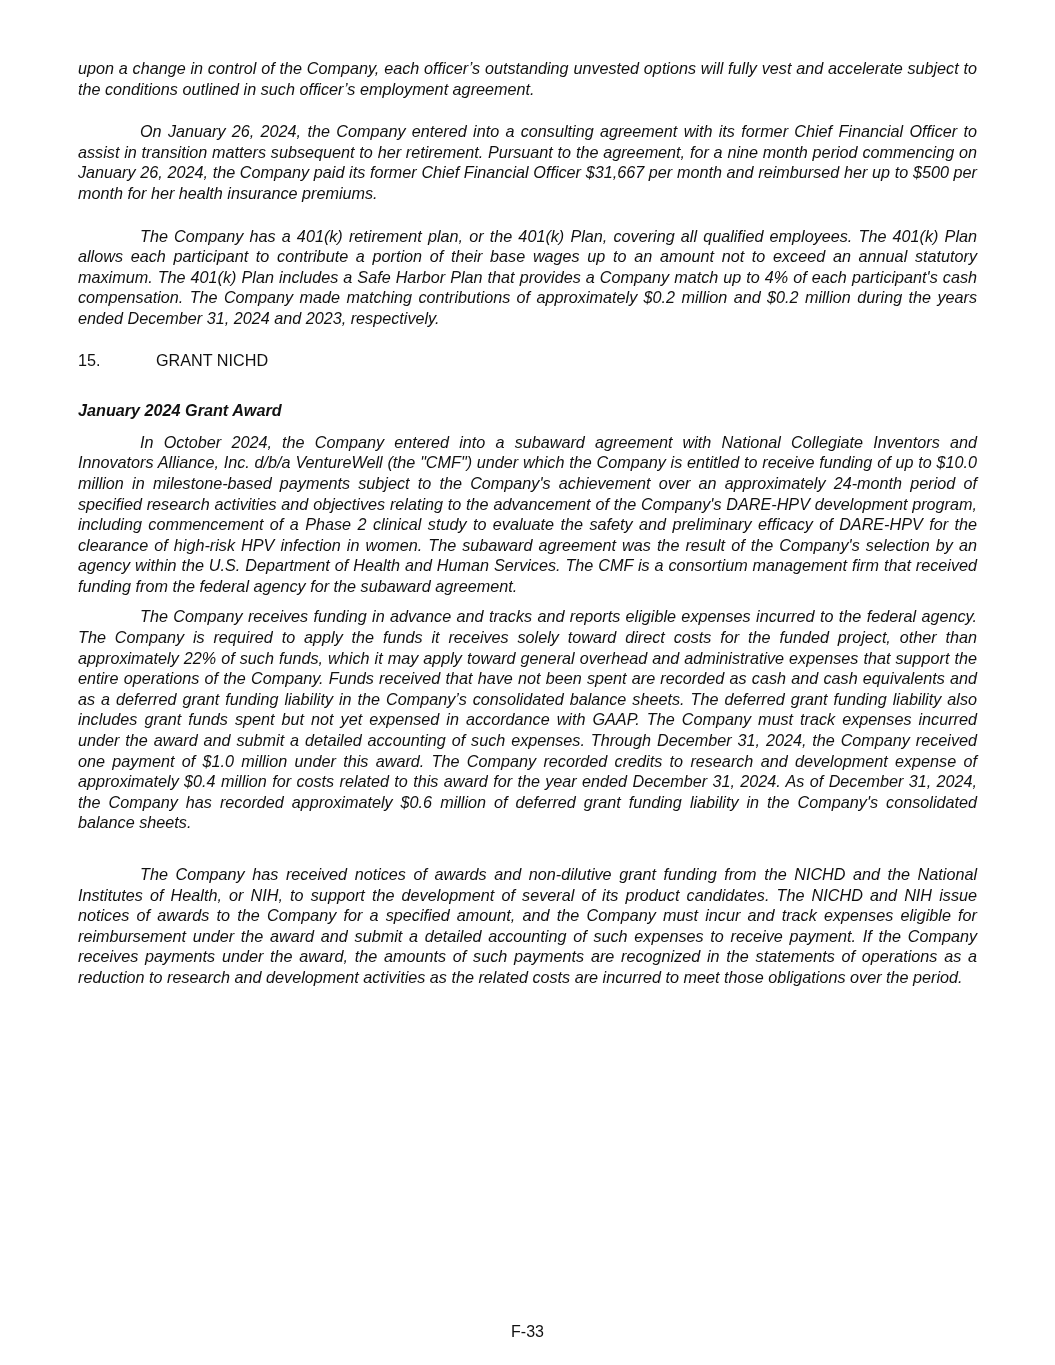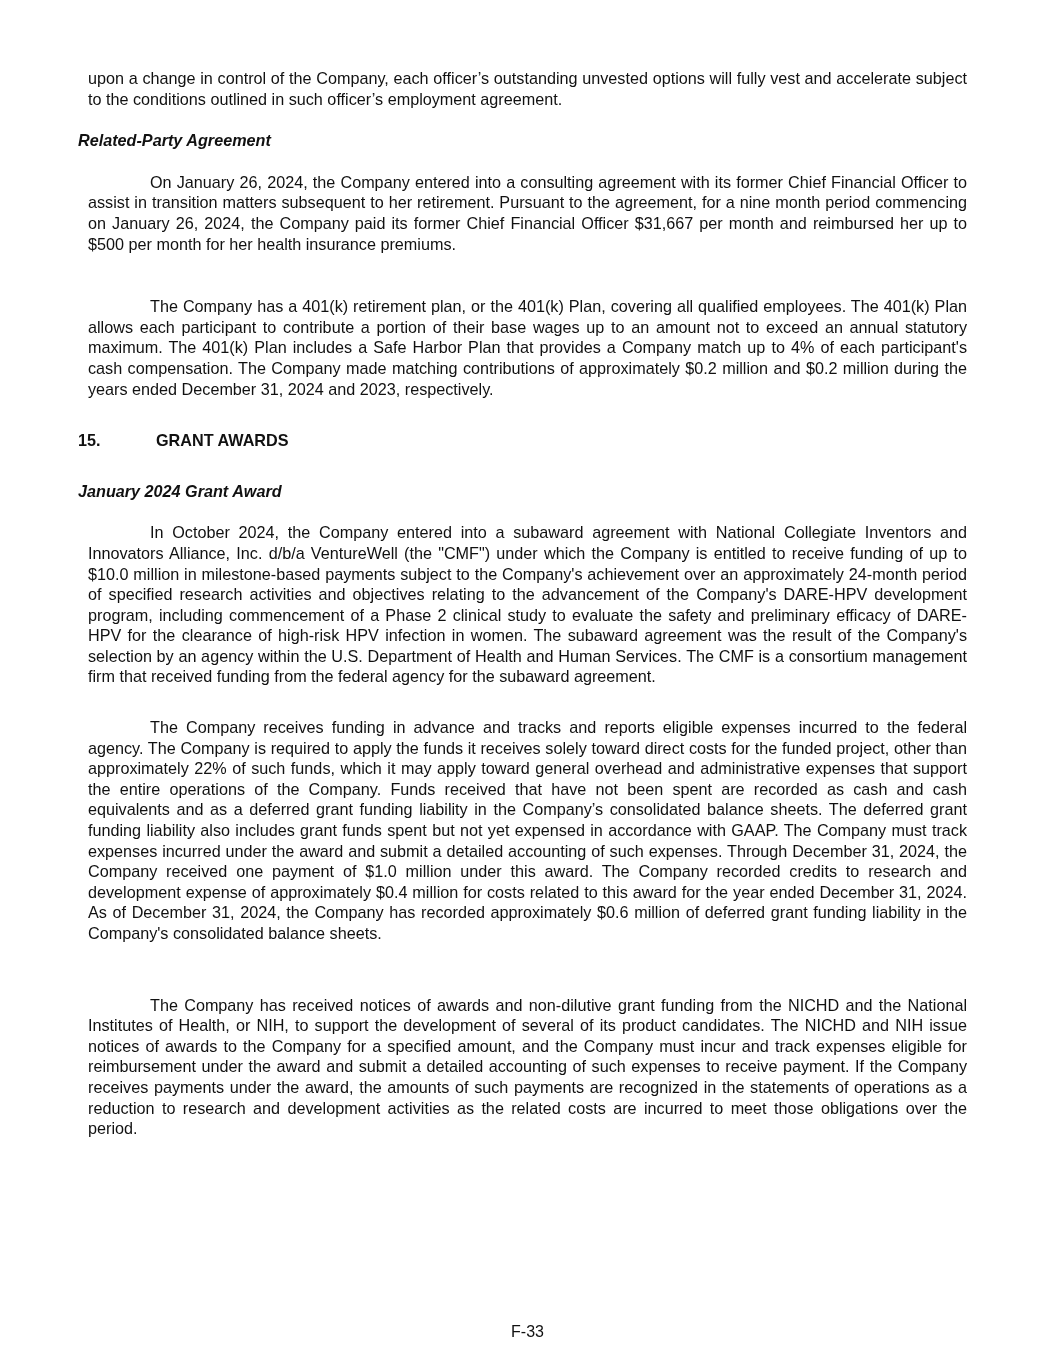--- a/index.html
+++ b/index.html
@@ -17,33 +17,34 @@
       font-size: 16.2px;
       line-height: 20.6px;
     }
     .page {
       position: absolute;
       left: 78px;
       top: 58px;
       width: 899px;
     }
     p {
-      margin: 10px;
+      margin: 0;
       text-align: justify;
+      font-style: italic;
     }
     .indent {
       text-indent: 62px;
     }
     .subhead {
       font-weight: bold;
       font-style: italic;
       margin: 0;
     }
     .section-heading {
-      font-weight: bold;
+      font-weight: normal;
       margin: 0;
       display: flex;
       align-items: center;
     }
     .section-heading .num {
       width: 78px;
       display: inline-block;
     }
     .gap-s { height: 10px; }
     .gap-m { height: 11px; }
@@ -59,32 +60,31 @@
     }
   </style>
 </head>
 <body>
 
 <div class="page">
 
   <p>upon a change in control of the Company, each officer’s outstanding unvested options will fully vest and accelerate subject to the conditions outlined in such officer’s employment agreement.</p>
 
   <div class="gap-m"></div>
-  <p class="subhead">Related-Party Agreement</p>
   <div class="gap-m"></div>
   <p class="indent">On January 26, 2024, the Company entered into a consulting agreement with its former Chief Financial Officer to assist in transition matters subsequent to her retirement. Pursuant to the agreement, for a nine month period commencing on January 26, 2024, the Company paid its former Chief Financial Officer $31,667 per month and reimbursed her up to $500 per month for her health insurance premiums.</p>
 
   <div class="gap-m"></div>
   <div class="gap-m"></div>
   <p class="indent">The Company has a 401(k) retirement plan, or the 401(k) Plan, covering all qualified employees. The 401(k) Plan allows each participant to contribute a portion of their base wages up to an amount not to exceed an annual statutory maximum. The 401(k) Plan includes a Safe Harbor Plan that provides a Company match up to 4% of each participant's cash compensation. The Company made matching contributions of approximately $0.2 million and $0.2 million during the years ended December 31, 2024 and 2023, respectively.</p>
 
   <div class="gap-l"></div>
   <div class="section-heading">
     <span class="num">15.</span>
-    <span>GRANT AWARDS</span>
+    <span>GRANT NICHD</span>
   </div>
 
   <div class="gap-xl"></div>
   <p class="subhead">January 2024 Grant Award</p>
   <div class="gap-m"></div>
   <p class="indent">In October 2024, the Company entered into a subaward agreement with National Collegiate Inventors and Innovators Alliance, Inc. d/b/a VentureWell (the "CMF") under which the Company is entitled to receive funding of up to $10.0 million in milestone-based payments subject to the Company's achievement over an approximately 24-month period of specified research activities and objectives relating to the advancement of the Company's DARE-HPV development program, including commencement of a Phase 2 clinical study to evaluate the safety and preliminary efficacy of DARE-HPV for the clearance of high-risk HPV infection in women. The subaward agreement was the result of the Company's selection by an agency within the U.S. Department of Health and Human Services. The CMF is a consortium management firm that received funding from the federal agency for the subaward agreement.</p>
   <div class="gap-s"></div>
   <p class="indent">The Company receives funding in advance and tracks and reports eligible expenses incurred to the federal agency. The Company is required to apply the funds it receives solely toward direct costs for the funded project, other than approximately 22% of such funds, which it may apply toward general overhead and administrative expenses that support the entire operations of the Company. Funds received that have not been spent are recorded as cash and cash equivalents and as a deferred grant funding liability in the Company’s consolidated balance sheets. The deferred grant funding liability also includes grant funds spent but not yet expensed in accordance with GAAP. The Company must track expenses incurred under the award and submit a detailed accounting of such expenses. Through December 31, 2024, the Company received one payment of $1.0 million under this award. The Company recorded credits to research and development expense of approximately $0.4 million for costs related to this award for the year ended December 31, 2024. As of December 31, 2024, the Company has recorded approximately $0.6 million of deferred grant funding liability in the Company's consolidated balance sheets.</p>
 
   <div class="gap-l"></div>

